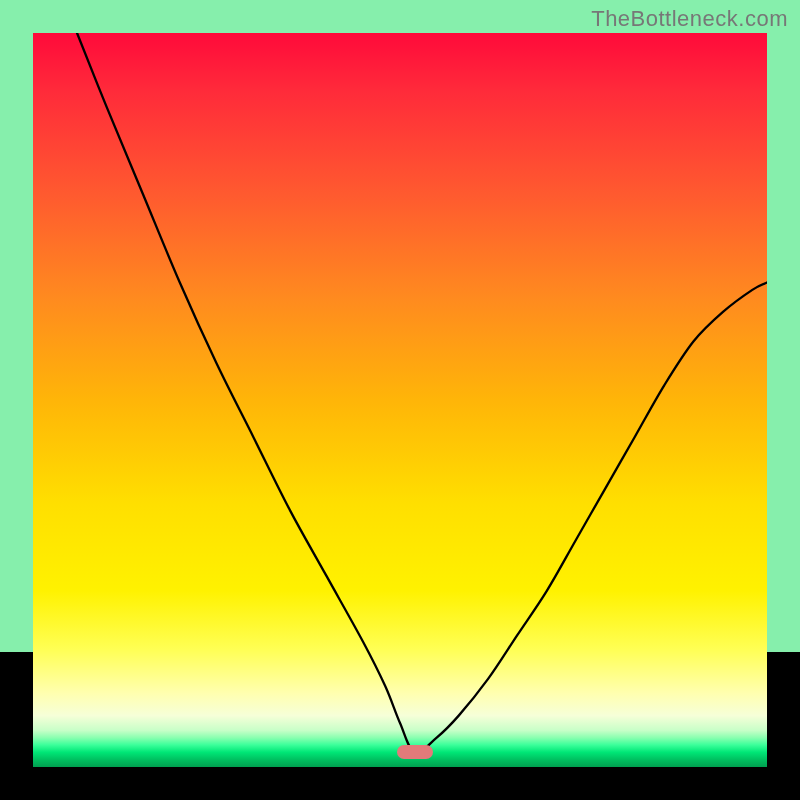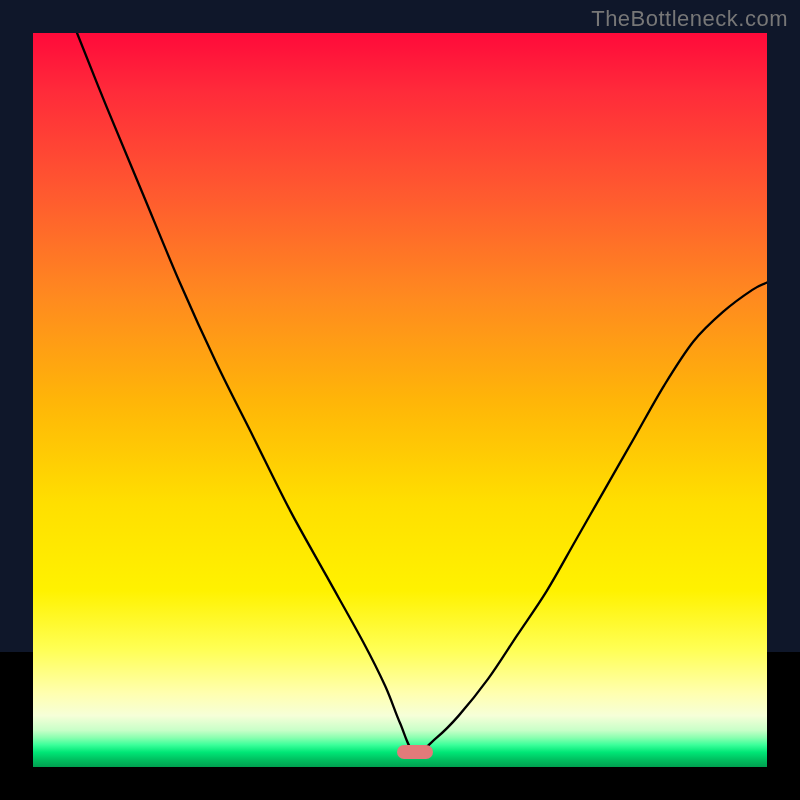--- a/index.html
+++ b/index.html
@@ -8,21 +8,21 @@
     width: 800px;
     height: 800px;
     background: #000;
     overflow: hidden;
     font-family: Arial, Helvetica, sans-serif;
   }
   .frame {
     position: relative;
     width: 800px;
     height: 652px;
-    background: #0f172a;
+    background: #86efac;
   }
   .watermark {
     position: absolute;
     top: 6px;
     right: 12px;
     color: #777;
     font-size: 22px;
     letter-spacing: 0.5px;
     z-index: 5;
   }

